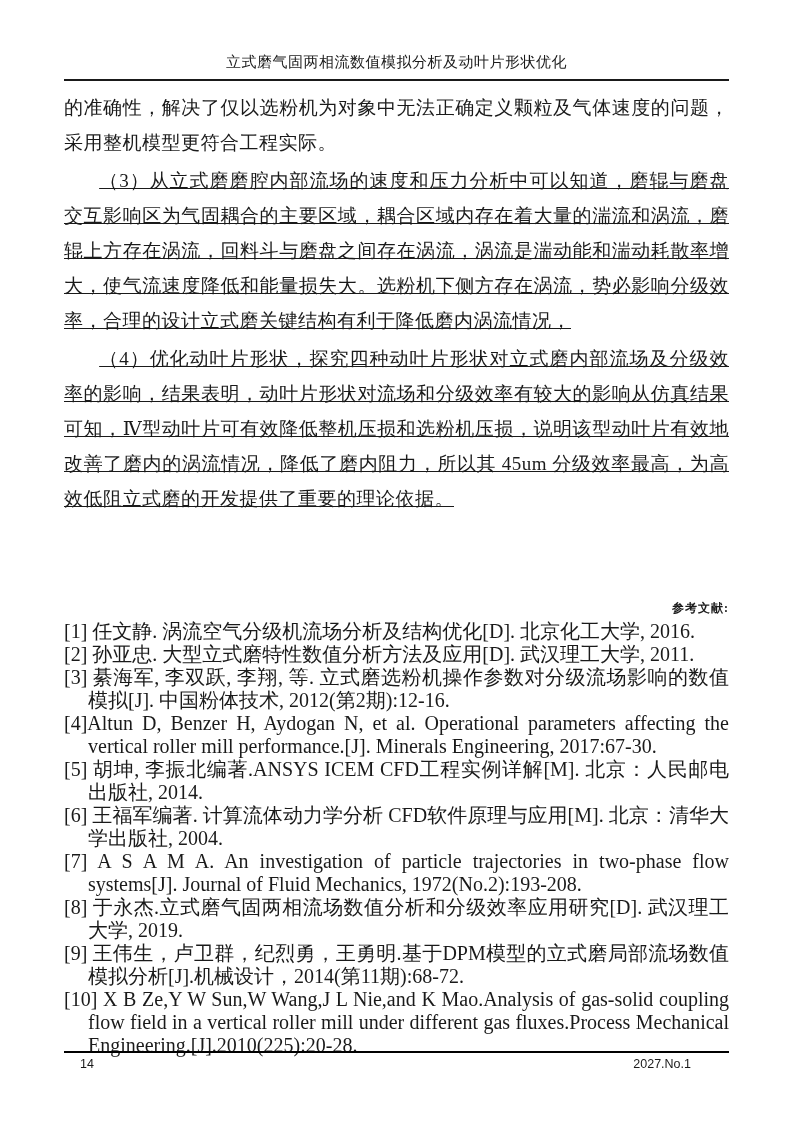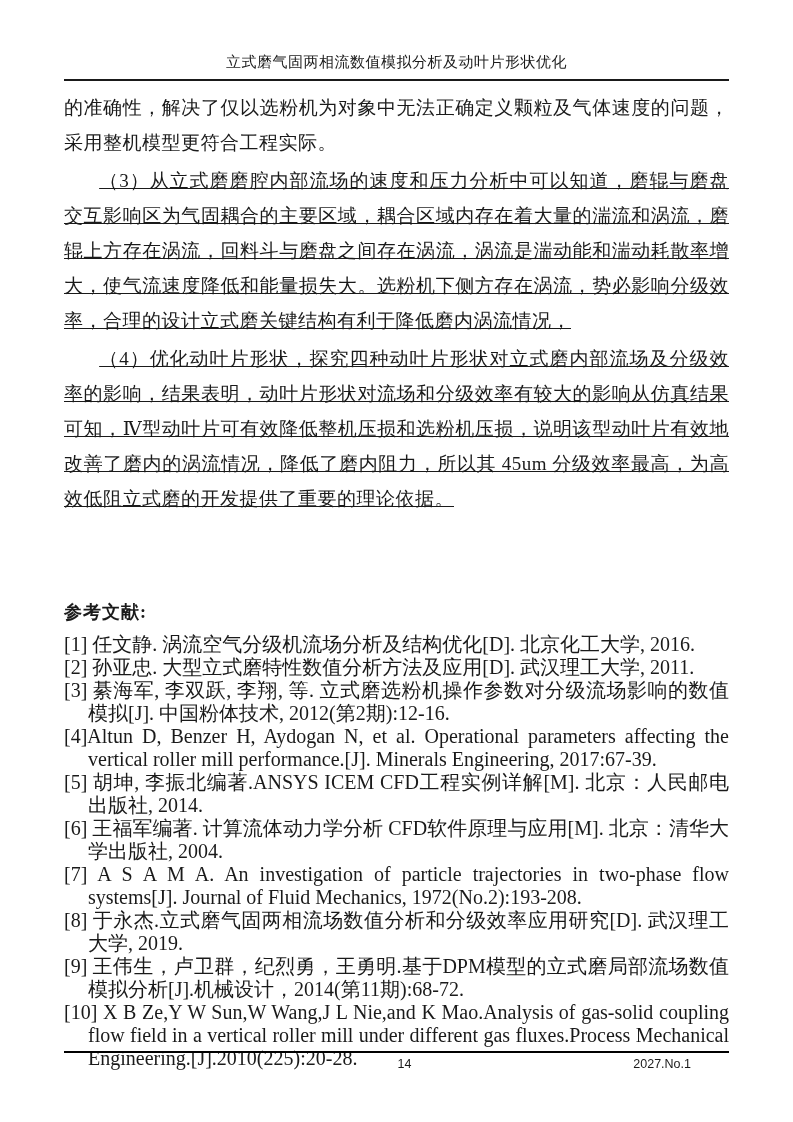--- a/index.html
+++ b/index.html
@@ -36,24 +36,25 @@
     line-height: 35px;
     text-align: justify;
     letter-spacing: 0.5px;
   }
   .para.indented { text-indent: 1.85em; text-decoration: underline; }
 
   .references {
     margin: 84px 64px 0 64px;
   }
   .ref-heading {
-    font-size: 18px;
+    font-size: 12px;
     font-weight: bold;
-    margin-bottom: 9px;
+    margin-bottom: 3px;
     letter-spacing: 1px;
+    text-align: right;
   }
   .ref-item {
     font-size: 20px;
     line-height: 23px;
     padding-left: 24px;
     text-indent: -24px;
     text-align: justify;
   }
 
   .footer {
@@ -63,21 +64,20 @@
     top: 1051px;
     border-top: 2.5px solid #000;
     font-family: "Liberation Sans", "DejaVu Sans", sans-serif;
     font-size: 12.5px;
     height: 24px;
   }
   .page-num {
     position: absolute;
     left: 16px; right: 0;
     top: 4px;
-    text-align: center;
   }
   .issue {
     position: absolute;
     right: 38px;
     top: 4px;
   }
 </style>
 </head>
 <body>
 
@@ -91,21 +91,21 @@
     <p class="para">的准确性，解决了仅以选粉机为对象中无法正确定义颗粒及气体速度的问题，采用整机模型更符合工程实际。</p>
     <p class="para indented">（3）从立式磨磨腔内部流场的速度和压力分析中可以知道，磨辊与磨盘交互影响区为气固耦合的主要区域，耦合区域内存在着大量的湍流和涡流，磨辊上方存在涡流，回料斗与磨盘之间存在涡流，涡流是湍动能和湍动耗散率增大，使气流速度降低和能量损失大。选粉机下侧方存在涡流，势必影响分级效率，合理的设计立式磨关键结构有利于降低磨内涡流情况，</p>
     <p class="para indented">（4）优化动叶片形状，探究四种动叶片形状对立式磨内部流场及分级效率的影响，结果表明，动叶片形状对流场和分级效率有较大的影响从仿真结果可知，Ⅳ型动叶片可有效降低整机压损和选粉机压损，说明该型动叶片有效地改善了磨内的涡流情况，降低了磨内阻力，所以其 45um 分级效率最高，为高效低阻立式磨的开发提供了重要的理论依据。</p>
   </div>
 
   <div class="references">
     <div class="ref-heading">参考文献:</div>
     <div class="ref-item">[1] 任文静.  涡流空气分级机流场分析及结构优化[D]. 北京化工大学, 2016.</div>
     <div class="ref-item">[2] 孙亚忠. 大型立式磨特性数值分析方法及应用[D]. 武汉理工大学, 2011.</div>
     <div class="ref-item">[3] 綦海军, 李双跃, 李翔, 等. 立式磨选粉机操作参数对分级流场影响的数值模拟[J]. 中国粉体技术, 2012(第2期):12-16.</div>
-    <div class="ref-item">[4]Altun D, Benzer H, Aydogan N, et al. Operational parameters affecting the vertical roller mill performance.[J]. Minerals Engineering, 2017:67-39.</div>
+    <div class="ref-item">[4]Altun D, Benzer H, Aydogan N, et al. Operational parameters affecting the vertical roller mill performance.[J]. Minerals Engineering, 2017:67-30.</div>
     <div class="ref-item">[5] 胡坤, 李振北编著.ANSYS ICEM CFD工程实例详解[M]. 北京：人民邮电出版社, 2014.</div>
     <div class="ref-item">[6] 王福军编著. 计算流体动力学分析 CFD软件原理与应用[M]. 北京：清华大学出版社, 2004.</div>
     <div class="ref-item">[7] A S A M A. An investigation of particle trajectories in two-phase flow systems[J]. Journal of Fluid Mechanics, 1972(No.2):193-208.</div>
     <div class="ref-item">[8] 于永杰.立式磨气固两相流场数值分析和分级效率应用研究[D]. 武汉理工大学, 2019.</div>
     <div class="ref-item">[9] 王伟生，卢卫群，纪烈勇，王勇明.基于DPM模型的立式磨局部流场数值模拟分析[J].机械设计，2014(第11期):68-72.</div>
     <div class="ref-item">[10] X B Ze,Y W Sun,W Wang,J L Nie,and K Mao.Analysis of gas-solid coupling flow field in a vertical roller mill under different gas fluxes.Process Mechanical Engineering.[J].2010(225):20-28.</div>
   </div>
 
   <div class="footer">
     <span class="page-num">14</span>

